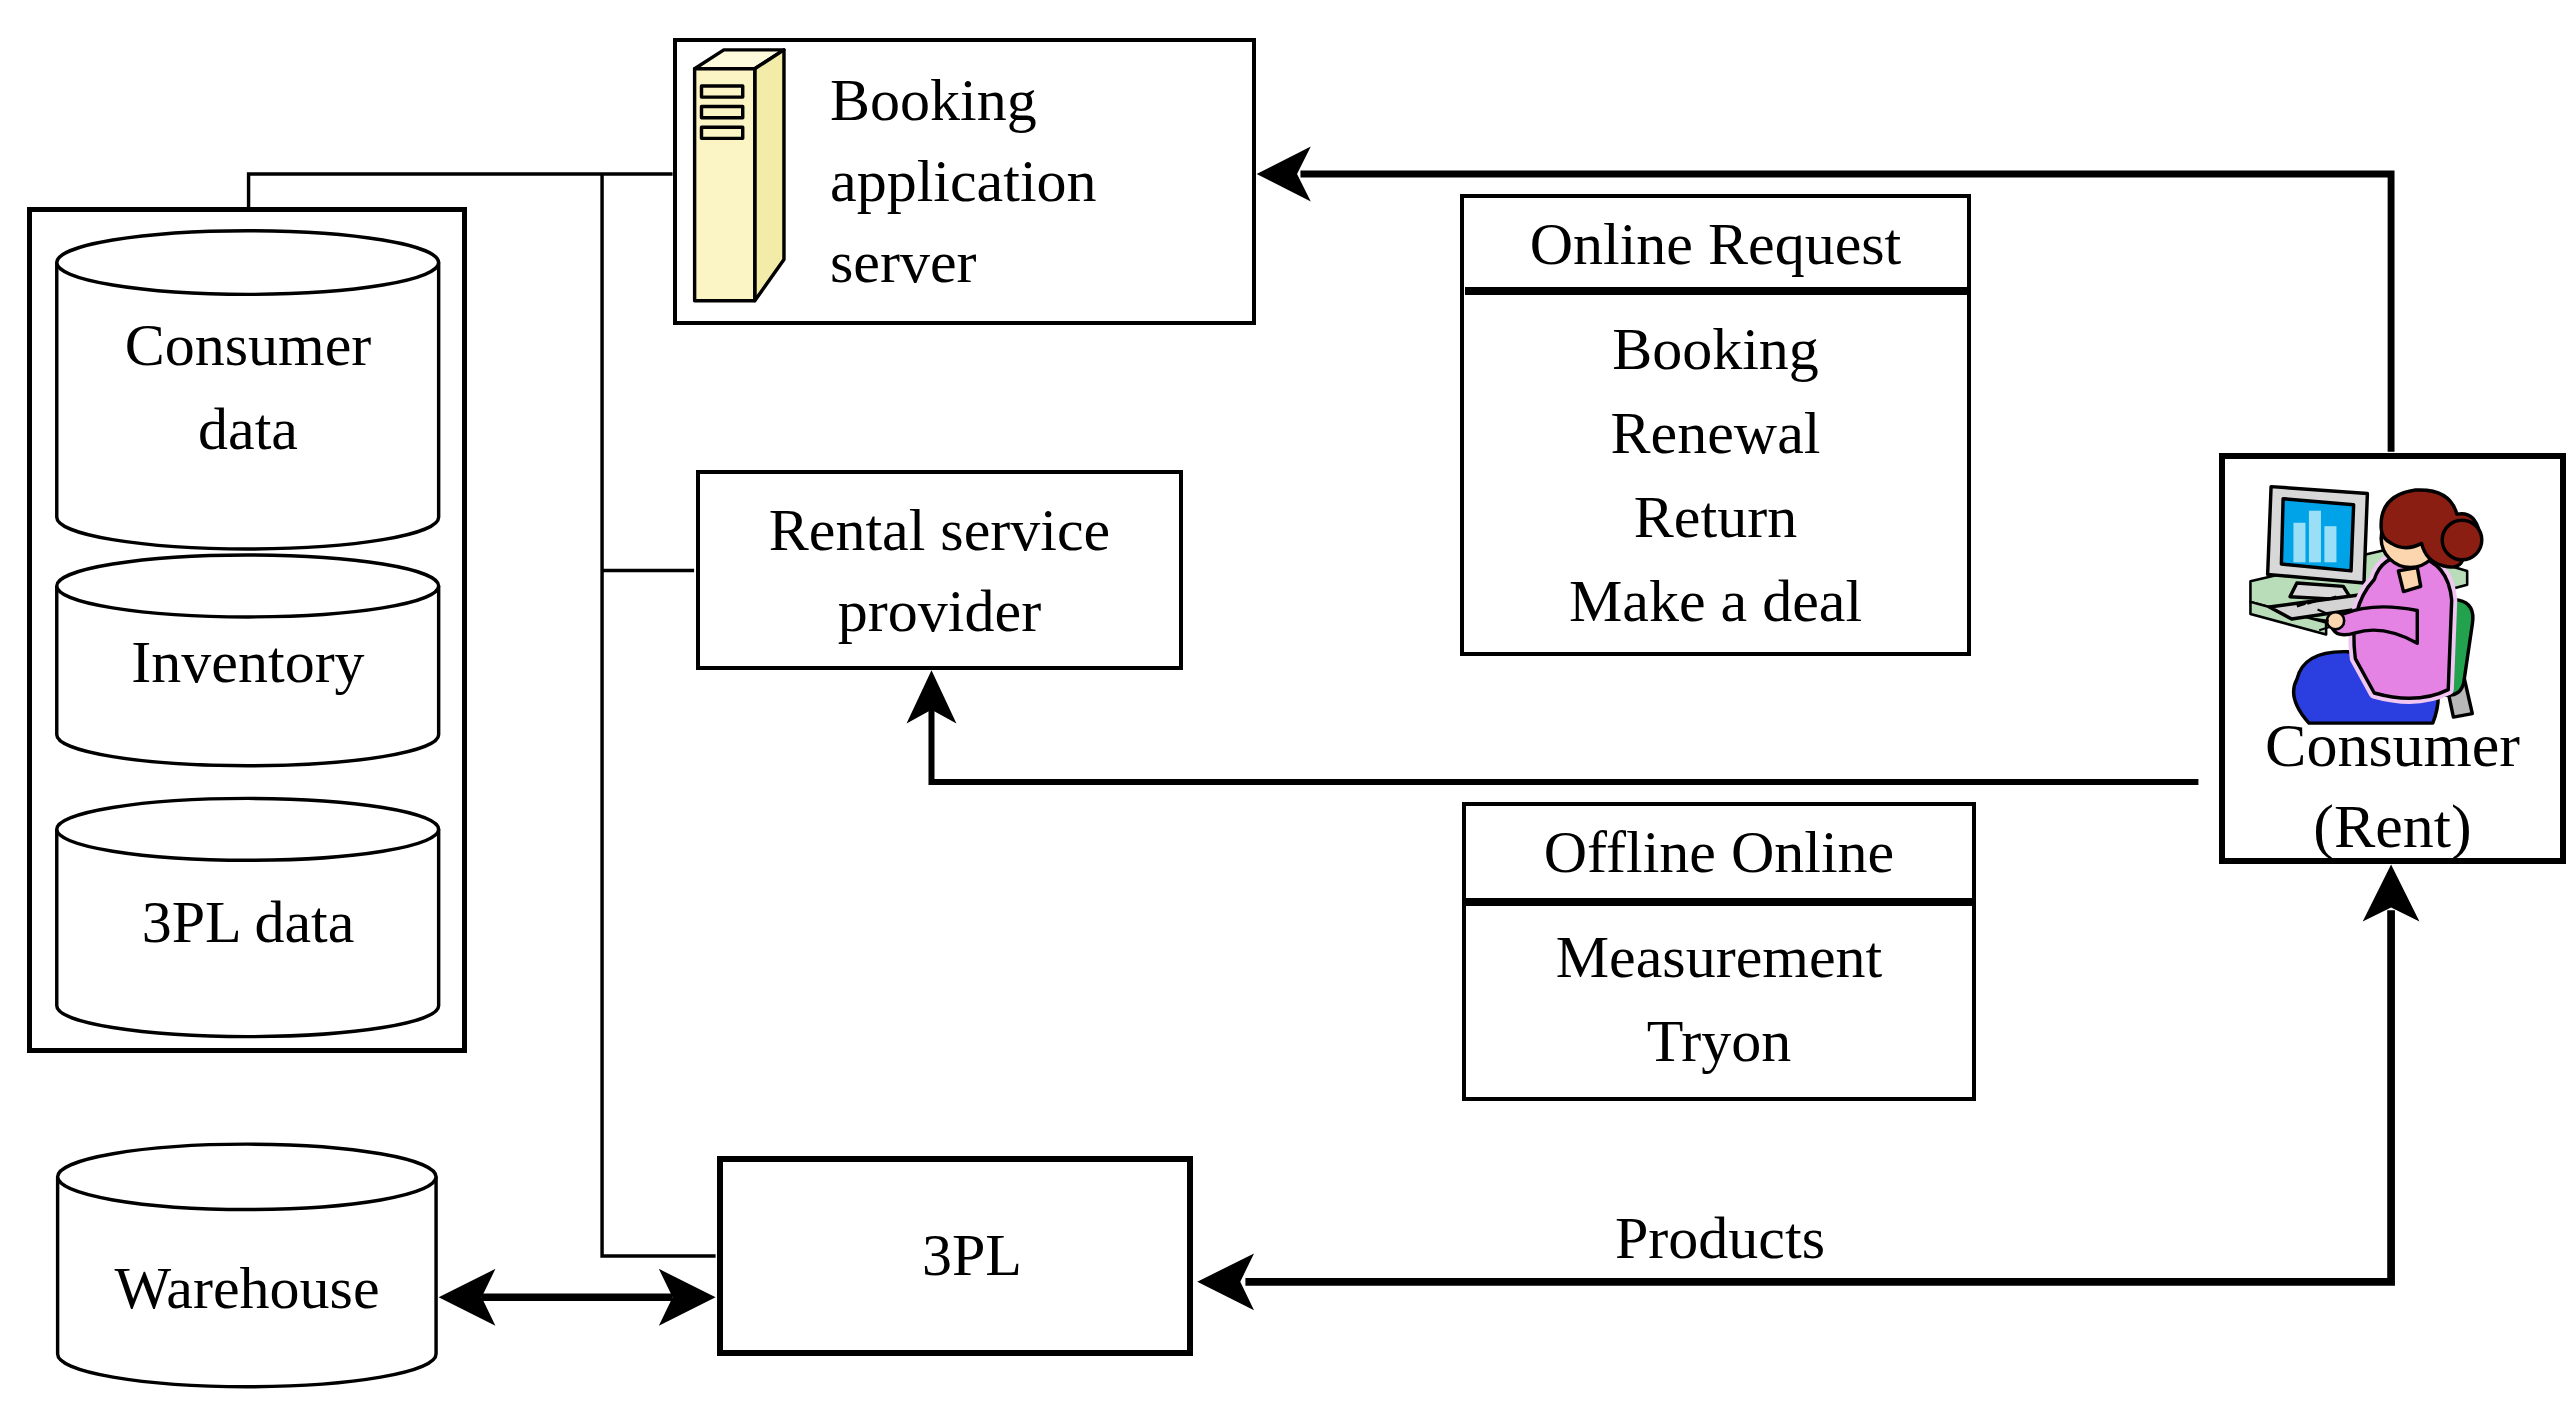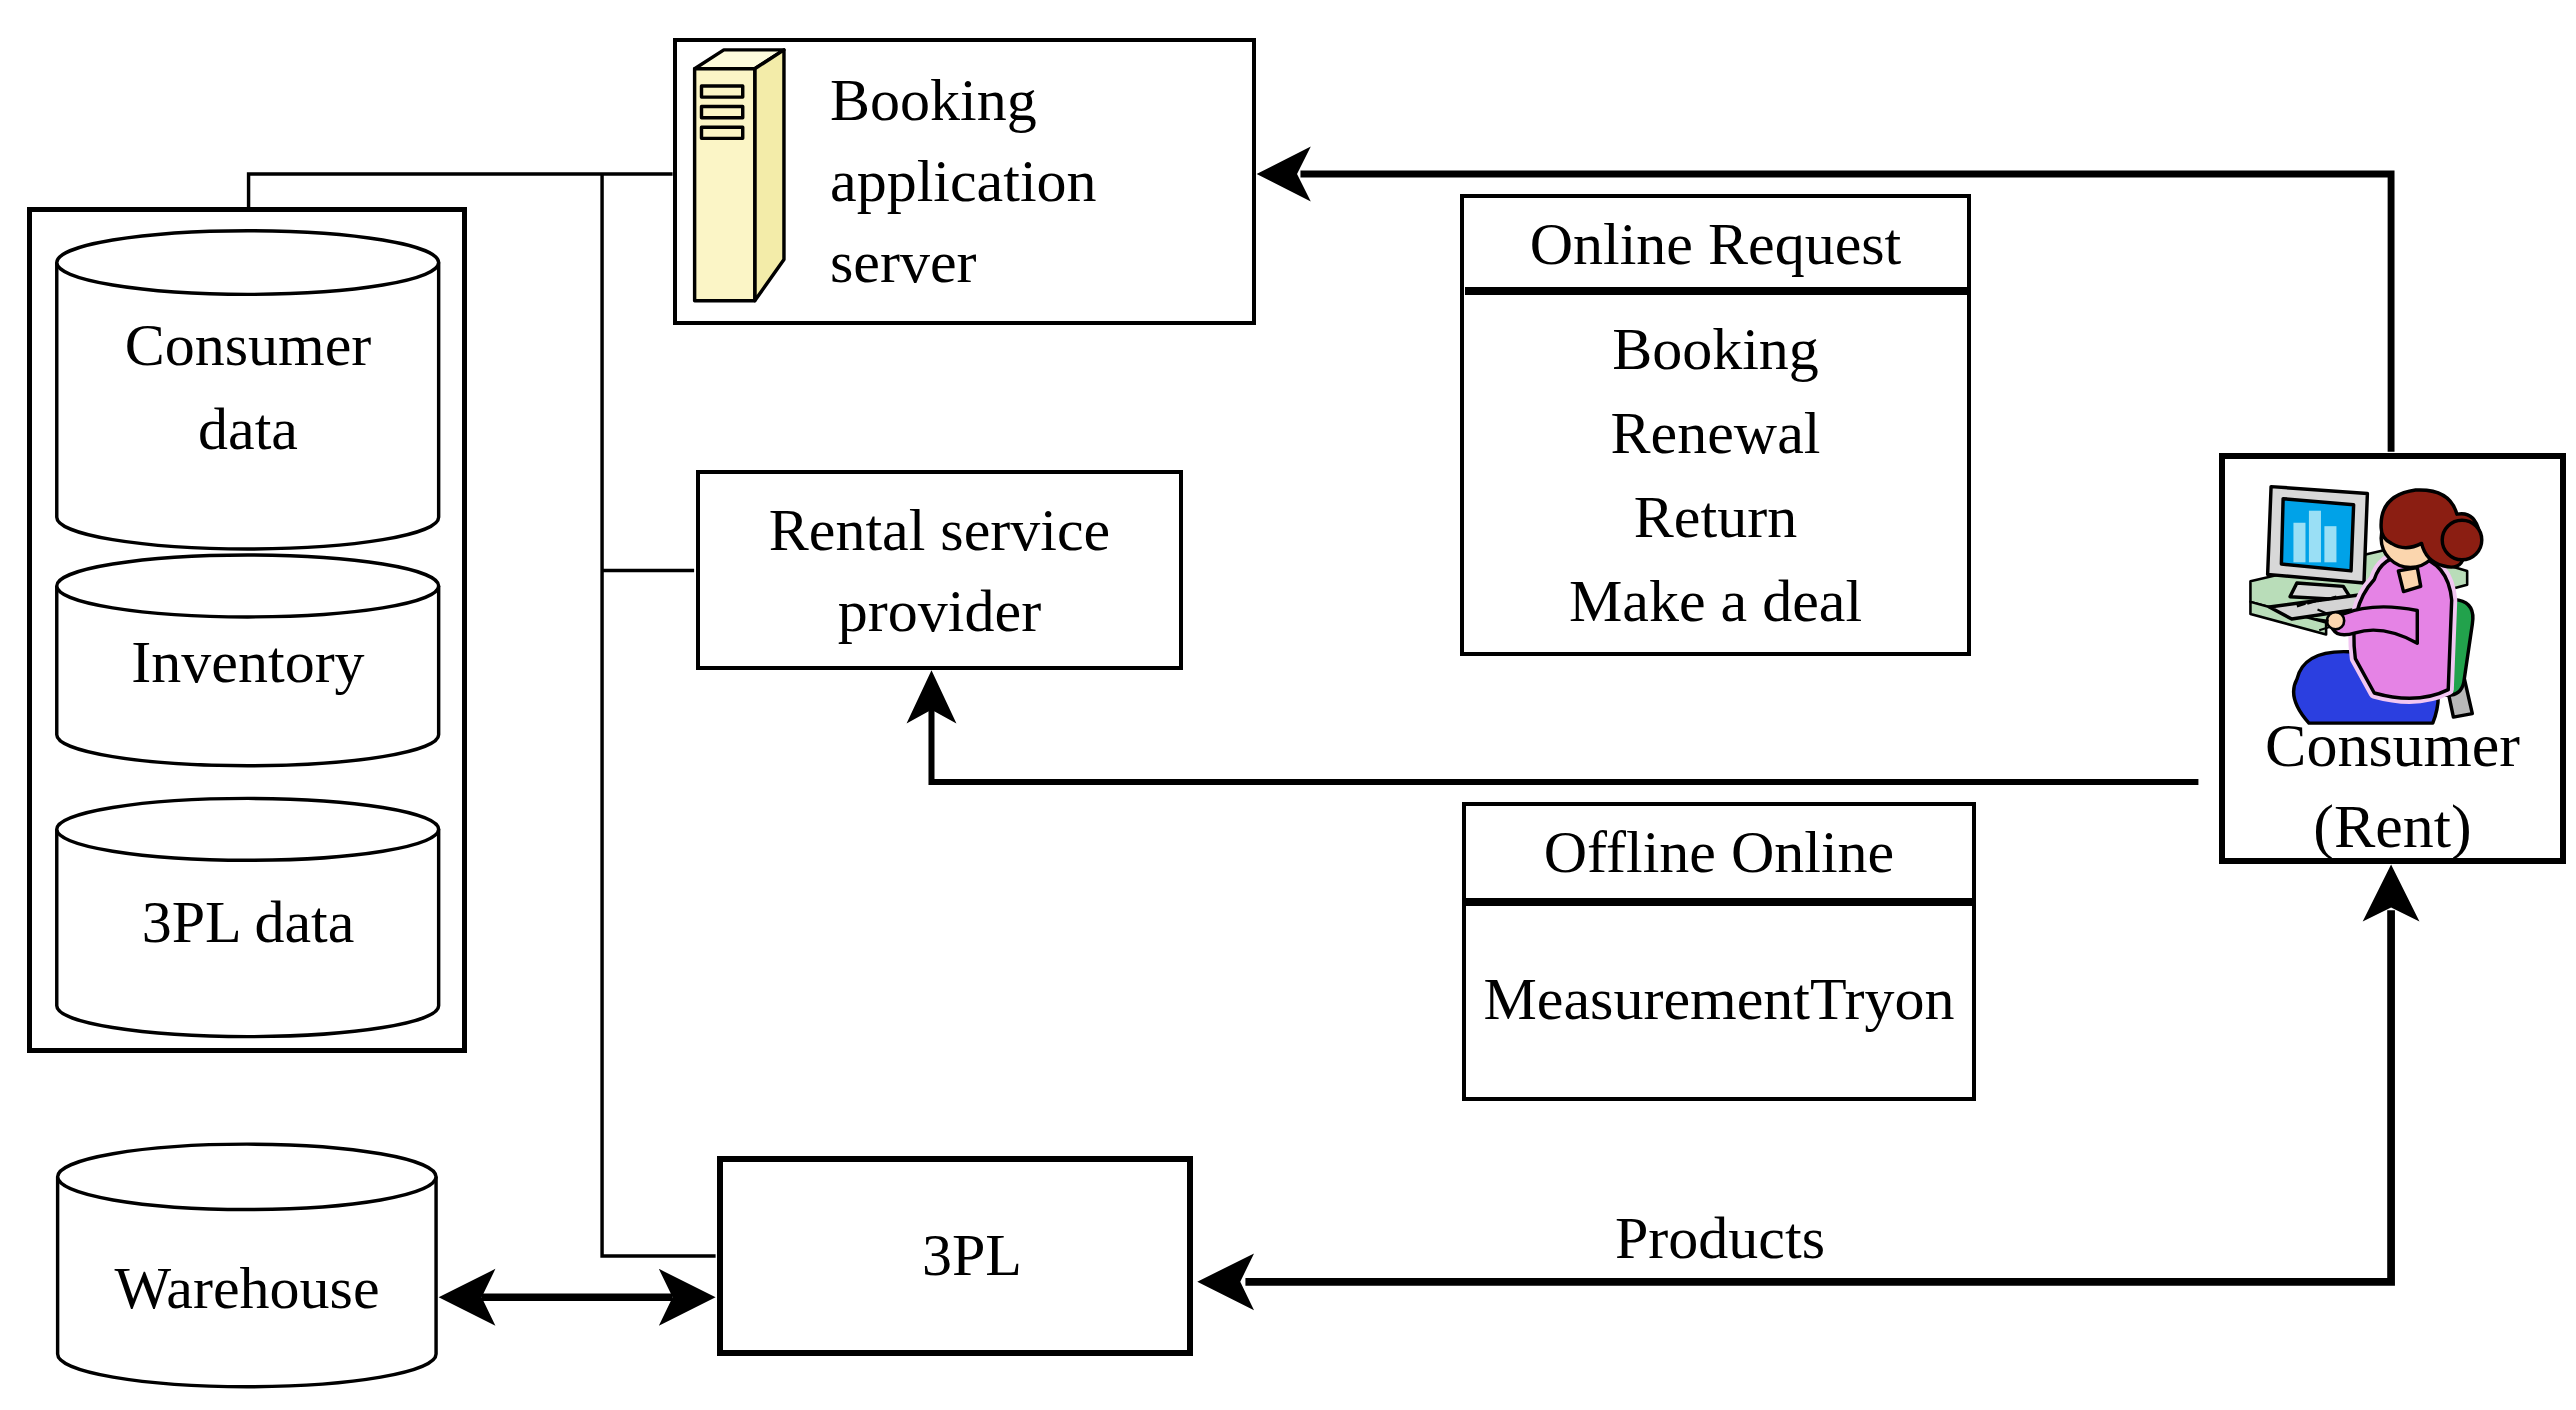--- a/index.html
+++ b/index.html
@@ -149,21 +149,21 @@
   <div class="divider" style="left:1465px;top:287px;width:502px;height:7.7px;"></div>
   <div class="lbl" style="left:1460px;top:303px;width:511px;height:344px;flex-direction:column;line-height:84px;">
     <div>Booking</div>
     <div>Renewal</div>
     <div>Return</div>
     <div>Make a deal</div>
   </div>
 
   <div class="lbl" style="left:1462px;top:813px;width:514px;height:79px;">Offline Online</div>
   <div class="divider" style="left:1466px;top:898px;width:506px;height:7.7px;"></div>
-  <div class="lbl" style="left:1462px;top:913px;width:514px;height:172px;flex-direction:row;line-height:84px;">
+  <div class="lbl" style="left:1462px;top:913px;width:514px;height:172px;flex-direction:column;line-height:84px;">
     <div>Measurement</div>
     <div>Tryon</div>
   </div>
 
   <div class="lbl" style="left:58px;top:284px;width:380px;height:206px;line-height:1.4;">Consumer
 data</div>
   <div class="lbl" style="left:57px;top:619px;width:382px;height:86px;">Inventory</div>
   <div class="lbl" style="left:57px;top:879px;width:382px;height:86px;">3PL data</div>
   <div class="lbl" style="left:58px;top:1245px;width:378px;height:86px;">Warehouse</div>
 

